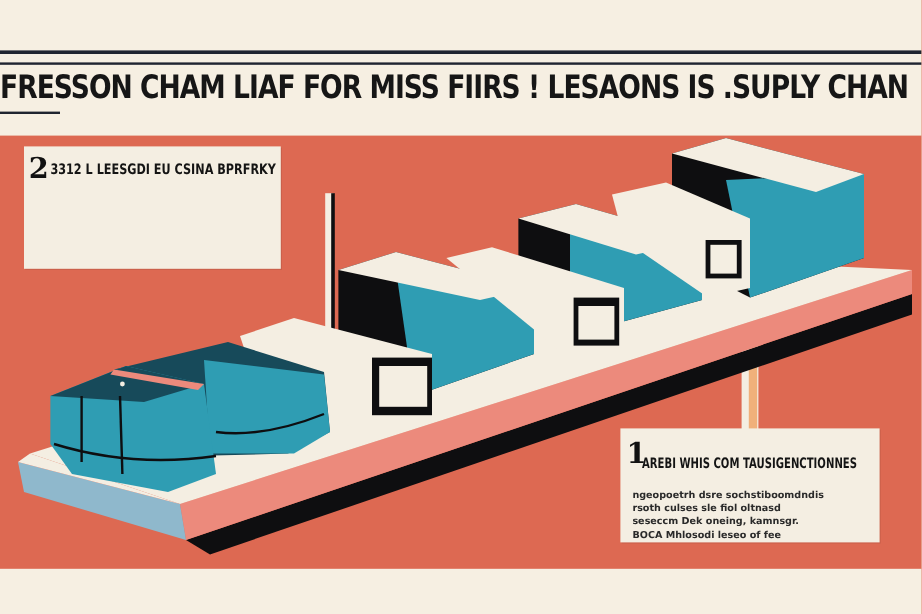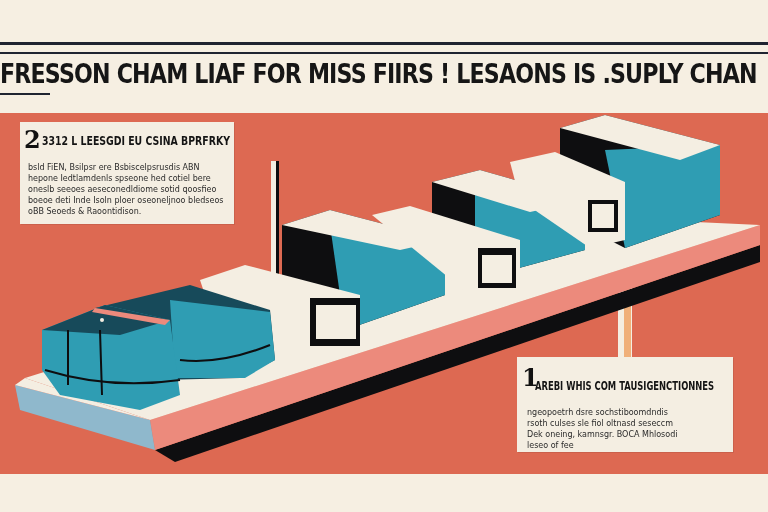--- a/index.html
+++ b/index.html
@@ -72,20 +72,19 @@
   <path d="M45,370 Q110,390 180,380" stroke="#0e0e10" stroke-width="2" fill="none"></path>
   <path d="M180,360 Q220,365 270,345" stroke="#0e0e10" stroke-width="2" fill="none"></path>
   <line x1="68" y1="330" x2="68" y2="385" stroke="#0e0e10" stroke-width="2"></line>
   <line x1="100" y1="330" x2="102" y2="395" stroke="#0e0e10" stroke-width="2"></line>
   <circle cx="102" cy="320" r="2" fill="#f4eee2"></circle>
 </svg>
 
 <div class="card" style="left:20px;top:122px;width:214px;height:102px;">
   <span class="num" style="left:4px;top:3px;font-size:24px;">2</span>
   <span class="head" style="left:22px;top:12px;font-size:12px;transform:scaleX(0.78);">3312 L LEESGDI EU CSINA BPRFRKY</span>
-  <div class="body" style="left:8px;top:40px;width:200px;font-size:8px;">bsld FiEN, Bsilpsr ere Bsbiscelpsrusdis ABN hepone Iedtlamdenls spseone hed cotiel bere oneslb seeoes aeseconedldiome sotid qoosfieo boeoe deti Inde Isoln ploer oseoneljnoo bledseos oBB Seoeds &amp; Raoontidison.</div>
 </div>
 
 <div class="card" style="left:517px;top:357px;width:216px;height:95px;">
   <span class="num" style="left:5px;top:6px;font-size:24px;">1</span>
   <span class="head" style="left:18px;top:22px;font-size:12px;transform:scaleX(0.7);">AREBI WHIS COM TAUSIGENCTIONNES</span>
-  <div class="body" style="left:10px;top:50px;width:160px;font-size:8px;">ngeopoetrh dsre sochstiboomdndis rsoth culses sle fiol oltnasd seseccm Dek oneing, kamnsgr. BOCA Mhlosodi leseo of fee</div>
+  <div class="body" style="left:10px;top:50px;width:160px;font-size:8px;font-weight:bold;">ngeopoetrh dsre sochstiboomdndis rsoth culses sle fiol oltnasd seseccm Dek oneing, kamnsgr. BOCA Mhlosodi leseo of fee</div>
 </div>
 
 </body></html>

